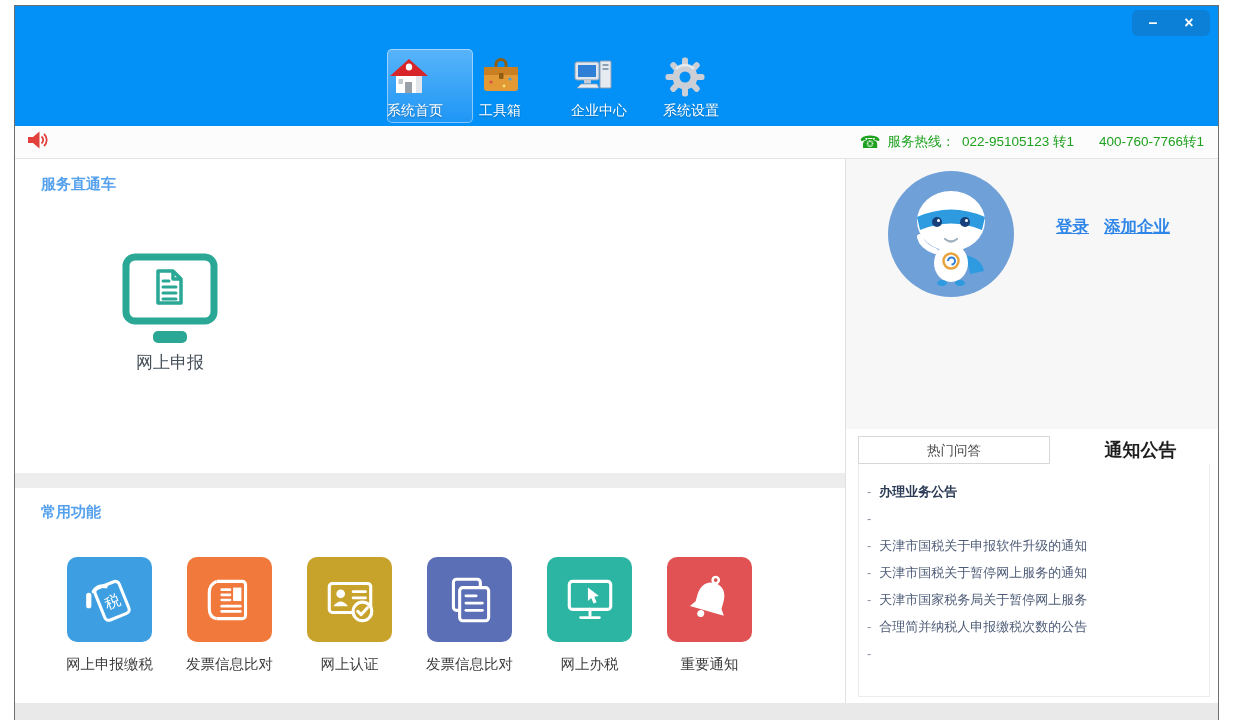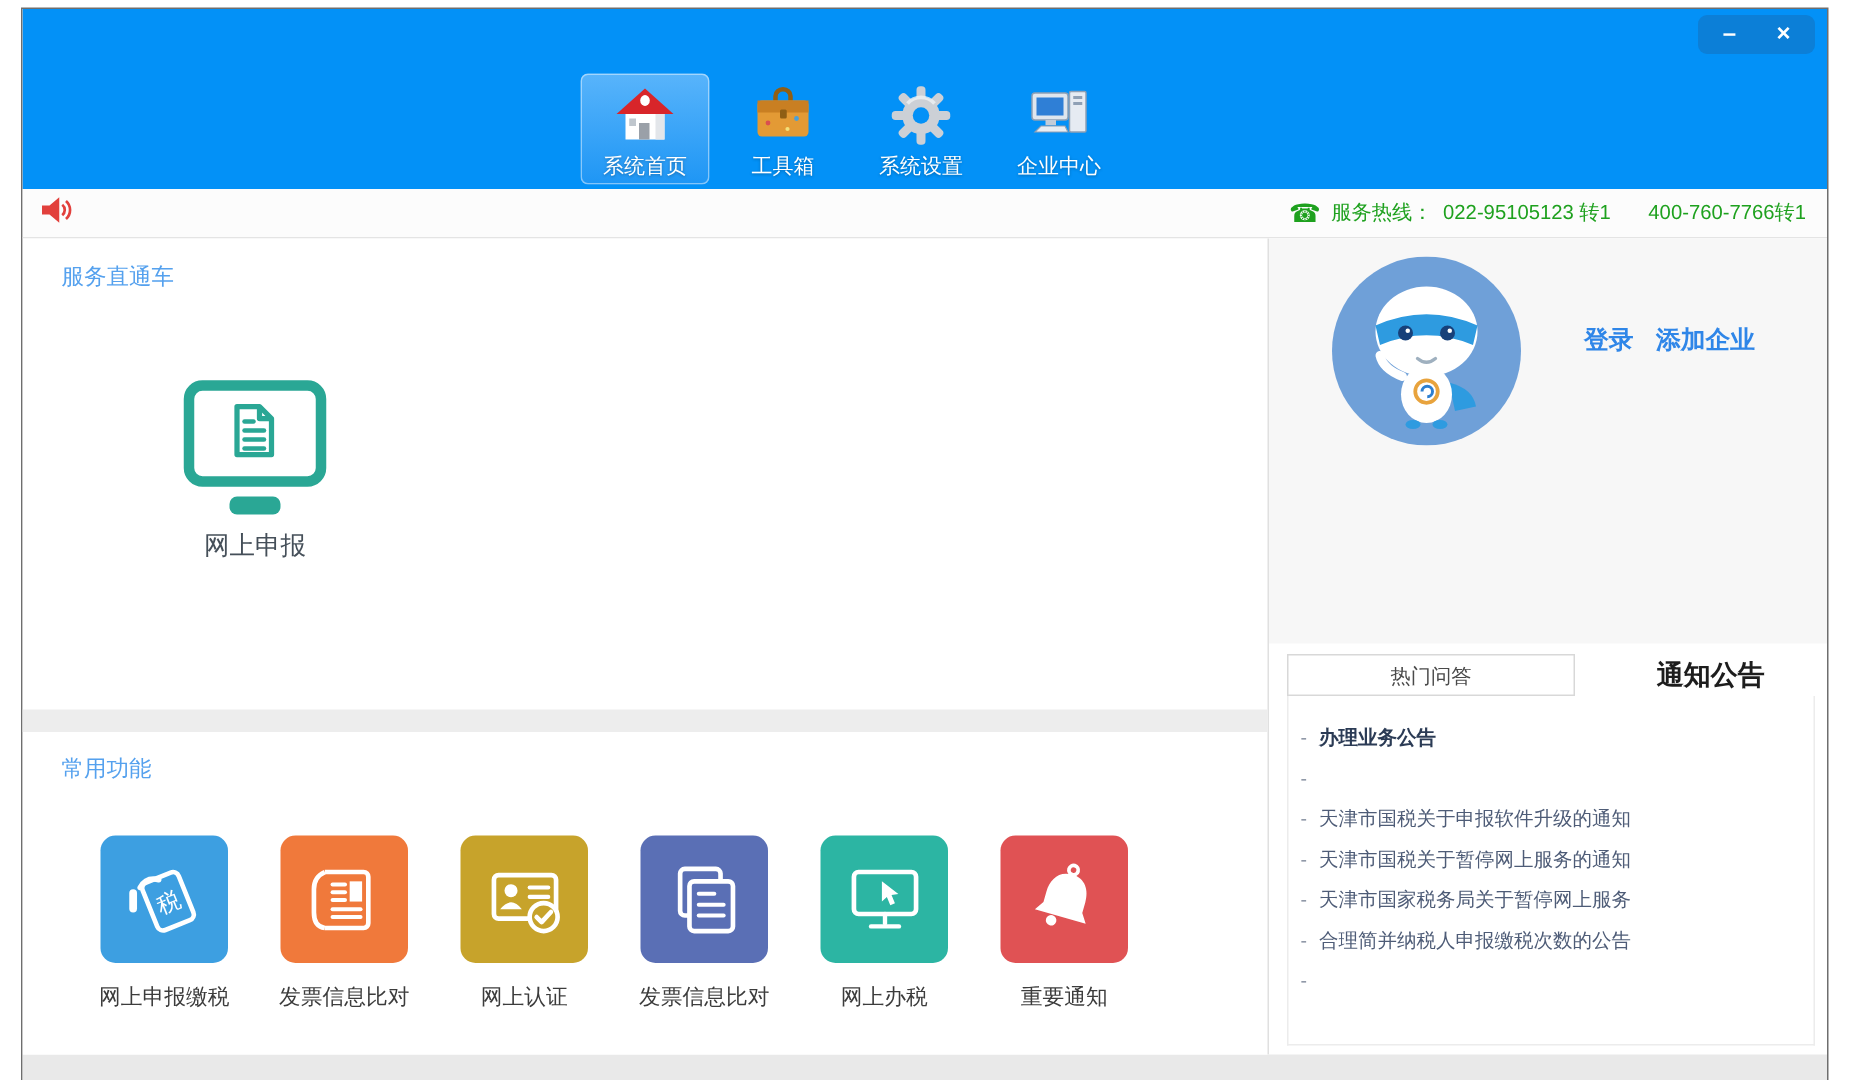--- a/index.html
+++ b/index.html
@@ -13,39 +13,39 @@
       display:flex;flex-direction:column;overflow:hidden;}
 
   
   .titlebar{position:relative;height:120px;background:#0391F7;flex:none;}
   .win-controls{position:absolute;top:4px;right:8px;background:#0c7fd7;
       border-radius:6px;padding:4px 12px;display:flex;gap:18px;}
   .win-btn{color:#fff;font-size:16px;line-height:18px;width:18px;text-align:center;
       cursor:pointer;font-weight:bold;}
   .main-nav{position:absolute;left:372px;bottom:3px;display:flex;gap:6px;}
   .nav-item{width:86px;padding:6px 0 3px;display:flex;flex-direction:column;
-      align-items:center;border-radius:5px;cursor:pointer;}
+      border-radius:5px;cursor:pointer;}
   .nav-item.active{background:linear-gradient(180deg,#58b4fb,#1e96f5);
       box-shadow:inset 0 0 0 1px rgba(255,255,255,.45);}
   .nav-icon svg{display:block;}
   .nav-label{color:#fff;font-size:14px;margin-top:3px;text-shadow:0 1px 2px rgba(0,0,0,.3);
       white-space:nowrap;}
 
   
   .infobar{height:32px;background:#fcfcfc;border-bottom:1px solid #e4e4e4;
       display:flex;align-items:center;justify-content:space-between;
       padding:0 14px 0 10px;flex:none;}
   .hotline{display:flex;align-items:center;gap:7px;color:#1EA11E;font-size:13.5px;}
   .phone-glyph{font-size:17px;line-height:17px;}
   .phone2{margin-left:18px;}
 
   
   .content{flex:1;display:flex;min-height:0;}
   .left-col{flex:1;position:relative;background:#fff;border-right:1px solid #e0e0e0;}
-  .sec-title{position:absolute;left:26px;margin:0;font-size:15px;font-weight:normal;
+  .sec-title{position:absolute;left:26px;margin:0;font-size:15px;font-weight:bold;
       color:#55A1EE;}
   .t1{top:16px;}
   .t2{top:344px;}
   .declare-card{position:absolute;left:88px;top:94px;width:134px;text-align:center;
       cursor:pointer;}
   .declare-label{margin-top:0;font-size:17px;color:#454f59;}
   .sep{position:absolute;left:0;right:0;top:314px;height:15px;background:#ededed;}
   .tiles{position:absolute;left:52px;top:398px;display:flex;gap:35px;}
   .tile-wrap{width:85px;position:relative;cursor:pointer;}
   .tile{width:85px;height:85px;border-radius:10px;display:flex;align-items:center;
@@ -54,21 +54,21 @@
   .c3{background:#5A6FB5;} .c4{background:#2CB5A3;} .c5{background:#E05254;}
   .tile-label{position:absolute;left:-18px;top:98px;width:121px;text-align:center;
       font-size:14.5px;color:#3c3c3c;white-space:nowrap;}
 
   
   .right-col{width:372px;display:flex;flex-direction:column;background:#fff;min-height:0;}
   .account-box{height:270px;background:#f7f7f7;position:relative;flex:none;}
   .avatar{position:absolute;left:42px;top:12px;width:126px;height:126px;}
   .account-links{position:absolute;left:210px;top:57px;display:flex;gap:15px;}
   .account-links a{color:#2F86E8;font-size:16.5px;font-weight:bold;
-      cursor:pointer;white-space:nowrap;}
+      text-decoration:underline;cursor:pointer;white-space:nowrap;}
   .tabrow{margin-top:7px;display:flex;padding:0 10px 0 12px;flex:none;gap:23px;}
   .tab{height:28px;line-height:28px;text-align:center;font-size:13.5px;cursor:pointer;}
   .tab-qa{width:192px;background:#fff;border:1px solid #d8d8d8;color:#4a4a4a;
       box-sizing:border-box;}
   .tab-notice{flex:1;font-weight:bold;color:#1d1d1d;font-size:18px;}
   .notice-box{flex:1;margin:0 8px 6px 12px;border:1px solid #ececec;border-top:none;
       padding:10px 6px 0 8px;min-height:0;}
   .notice-list{margin:0;padding:4px 0 0 0;list-style:none;}
   .notice-list li{display:flex;gap:8px;line-height:27px;font-size:13px;color:#4e5c77;
       cursor:pointer;white-space:nowrap;}
@@ -109,54 +109,54 @@
               <path d="M17 13 v-4 a5 4.5 0 0 1 10 0 v4" stroke="#8f5e14" stroke-width="3" fill="none"></path>
               <rect x="5" y="12" width="34" height="24" rx="3" fill="#E39A35"></rect>
               <rect x="5" y="12" width="34" height="8" fill="#C97F22"></rect>
               <rect x="20" y="18" width="4.5" height="6" rx="1" fill="#8f5e14"></rect>
               <circle cx="12" cy="27" r="1.6" fill="#d94f4f"></circle>
               <circle cx="31" cy="24" r="1.6" fill="#4aa0d8"></circle>
               <circle cx="25" cy="31" r="1.4" fill="#f3e07a"></circle>
             </svg>
           </span>
           <span class="nav-label">工具箱</span>
+        </div>
+        <div class="nav-item">
+          <span class="nav-icon">
+            <svg width="44" height="44" viewBox="0 0 44 44">
+              <rect x="29" y="6" width="11" height="27" rx="1" fill="#e6ebf2" stroke="#8fa0b5"></rect>
+              <rect x="31.5" y="9" width="6" height="2" fill="#8fa0b5"></rect>
+              <rect x="31.5" y="13" width="6" height="2" fill="#8fa0b5"></rect>
+              <rect x="4" y="7" width="24" height="18" rx="2" fill="#dfe6ee" stroke="#8fa0b5"></rect>
+              <rect x="7" y="10" width="18" height="12" fill="#2F7FD6"></rect>
+              <rect x="13" y="25" width="7" height="3.5" fill="#c3ccd8"></rect>
+              <path d="M6 33 l4 -4 h16 l2 4 z" fill="#e8edf3" stroke="#8fa0b5" stroke-width="0.8"></path>
+            </svg>
+          </span>
+          <span class="nav-label">企业中心</span>
         </div>
         <div class="nav-item">
           <span class="nav-icon">
             <svg width="44" height="44" viewBox="0 0 44 44">
               <g fill="#ccd0d6">
                 <rect x="19" y="2.5" width="6" height="10" rx="2.5"></rect>
                 <rect x="19" y="2.5" width="6" height="10" rx="2.5" transform="rotate(45 22 22)"></rect>
                 <rect x="19" y="2.5" width="6" height="10" rx="2.5" transform="rotate(90 22 22)"></rect>
                 <rect x="19" y="2.5" width="6" height="10" rx="2.5" transform="rotate(135 22 22)"></rect>
                 <rect x="19" y="2.5" width="6" height="10" rx="2.5" transform="rotate(180 22 22)"></rect>
                 <rect x="19" y="2.5" width="6" height="10" rx="2.5" transform="rotate(225 22 22)"></rect>
                 <rect x="19" y="2.5" width="6" height="10" rx="2.5" transform="rotate(270 22 22)"></rect>
                 <rect x="19" y="2.5" width="6" height="10" rx="2.5" transform="rotate(315 22 22)"></rect>
                 <circle cx="22" cy="22" r="12.5"></circle>
               </g>
               <circle cx="22" cy="22" r="5.5" fill="#0391F7"></circle>
               <path d="M13 14 a12 12 0 0 1 18 0" stroke="#eef1f4" stroke-width="2.5" fill="none" opacity="0.8"></path>
             </svg>
           </span>
           <span class="nav-label">系统设置</span>
-        </div>
-        <div class="nav-item">
-          <span class="nav-icon">
-            <svg width="44" height="44" viewBox="0 0 44 44">
-              <rect x="29" y="6" width="11" height="27" rx="1" fill="#e6ebf2" stroke="#8fa0b5"></rect>
-              <rect x="31.5" y="9" width="6" height="2" fill="#8fa0b5"></rect>
-              <rect x="31.5" y="13" width="6" height="2" fill="#8fa0b5"></rect>
-              <rect x="4" y="7" width="24" height="18" rx="2" fill="#dfe6ee" stroke="#8fa0b5"></rect>
-              <rect x="7" y="10" width="18" height="12" fill="#2F7FD6"></rect>
-              <rect x="13" y="25" width="7" height="3.5" fill="#c3ccd8"></rect>
-              <path d="M6 33 l4 -4 h16 l2 4 z" fill="#e8edf3" stroke="#8fa0b5" stroke-width="0.8"></path>
-            </svg>
-          </span>
-          <span class="nav-label">企业中心</span>
         </div>
       </nav>
     </header>
 
     <div class="infobar">
       <span>
         <svg width="24" height="24" viewBox="0 0 24 24">
           <path d="M3 9 h5 l6.5 -5.5 v17 l-6.5 -5.5 H3 Z" fill="#E2403C"></path>
           <path d="M16.5 8.5 a4.5 4.5 0 0 1 0 7" stroke="#E2403C" stroke-width="1.8" fill="none"></path>
           <path d="M19 6 a8 8 0 0 1 0 12" stroke="#E2403C" stroke-width="1.8" fill="none"></path>

